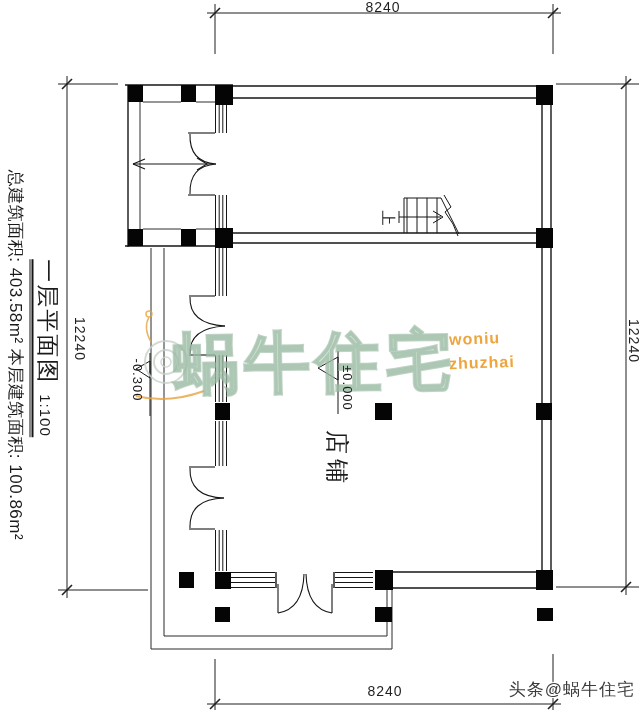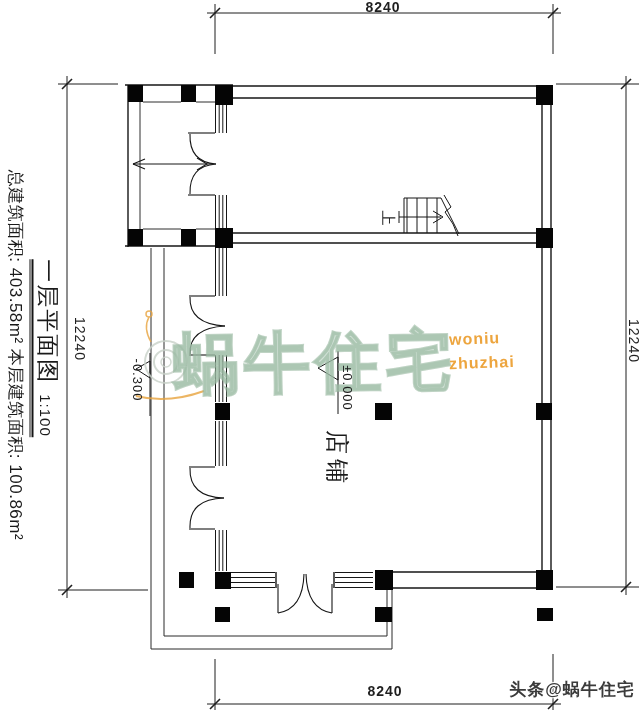--- a/index.html
+++ b/index.html
@@ -3,39 +3,39 @@
 <meta charset="utf-8">
 <style>
   html,body{margin:0;padding:0;background:#ffffff;}
   .canvas{
     position:relative;width:640px;height:711px;background:#ffffff;overflow:hidden;
     font-family:"Liberation Sans","DejaVu Sans",sans-serif;color:#1a1a1a;
   }
   .canvas svg{position:absolute;left:0;top:0;}
   .label{position:absolute;white-space:nowrap;line-height:1;}
   .rot{transform:translate(-50%,-50%) rotate(90deg);}
-  .hor{transform:translate(-50%,-50%);font-weight:bold;}
+  .hor{transform:translate(-50%,-50%);}
   .dim{font-size:14px;letter-spacing:1px;color:#1f1f1f;}
   .title-block{left:45px;top:348px;}
   .title-row{display:flex;align-items:baseline;gap:10px;border-bottom:2px solid #151515;
     padding-bottom:2px;position:relative;}
   .title-row::after{content:"";position:absolute;left:0;right:0;bottom:-4px;height:1px;background:#151515;}
   .title-main{font-size:23px;letter-spacing:2px;}
   .title-scale{font-size:15px;letter-spacing:1px;}
   .area-text{left:15px;top:355px;font-size:17px;letter-spacing:0.5px;}
   .room-label{left:337px;top:459px;font-size:24px;letter-spacing:5px;}
   .level-text{font-size:13px;letter-spacing:1px;}
   .shang-label{left:388px;top:218px;font-size:15px;}
   .wm-cn{left:315px;top:362px;transform:translate(-50%,-50%) rotate(-1deg);
     font-size:66px;font-weight:bold;letter-spacing:5px;
     color:rgba(170,198,178,0.55);-webkit-text-stroke:2px rgba(148,182,156,0.6);}
   .wm-en{font-size:16px;font-weight:bold;color:#eda53e;letter-spacing:1px;}
   .wm-en1{left:449px;top:339px;transform:translate(0,-50%) rotate(-2deg);}
   .wm-en2{left:449px;top:363px;transform:translate(0,-50%) rotate(-2deg);}
-  .footer-credit{left:572px;top:689px;font-size:17px;font-weight:bold;color:#3b3b3b;
+  .footer-credit{left:572px;top:689px;font-size:17px;font-weight:normal;color:#3b3b3b;
     text-shadow:-1px 0 #fff,1px 0 #fff,0 1px #fff,0 -1px #fff,0 0 3px #fff;letter-spacing:1px;}
 </style>
 </head>
 <body>
 
 <div class="canvas">
 
   <svg width="640" height="711" viewBox="0 0 640 711">
 
     <g stroke="#1f1f1f" stroke-width="1" fill="none">

